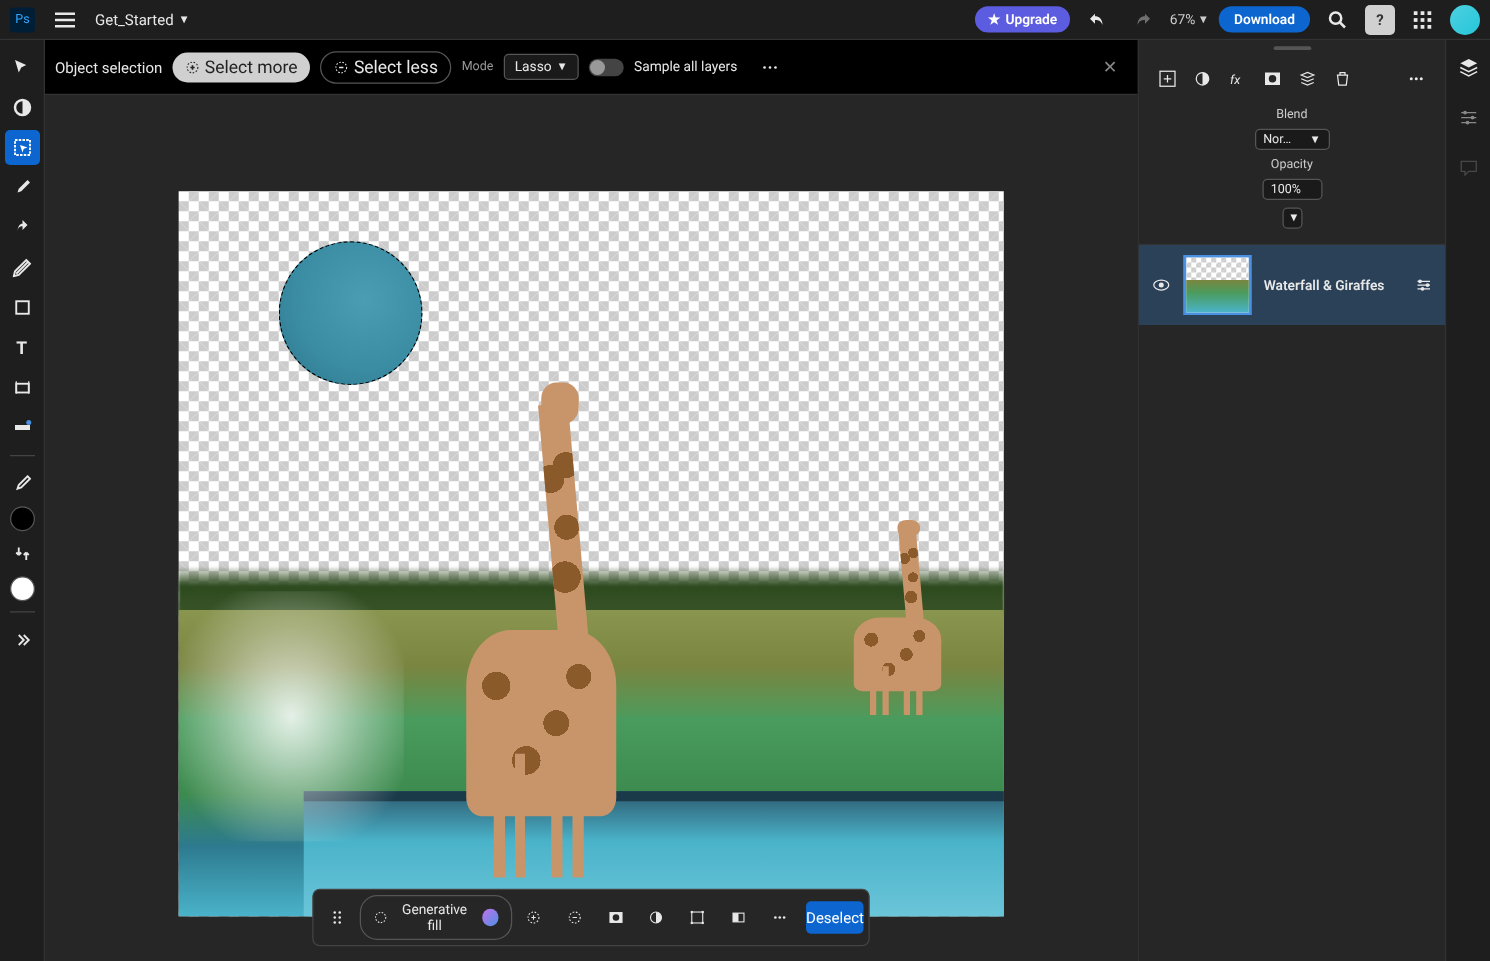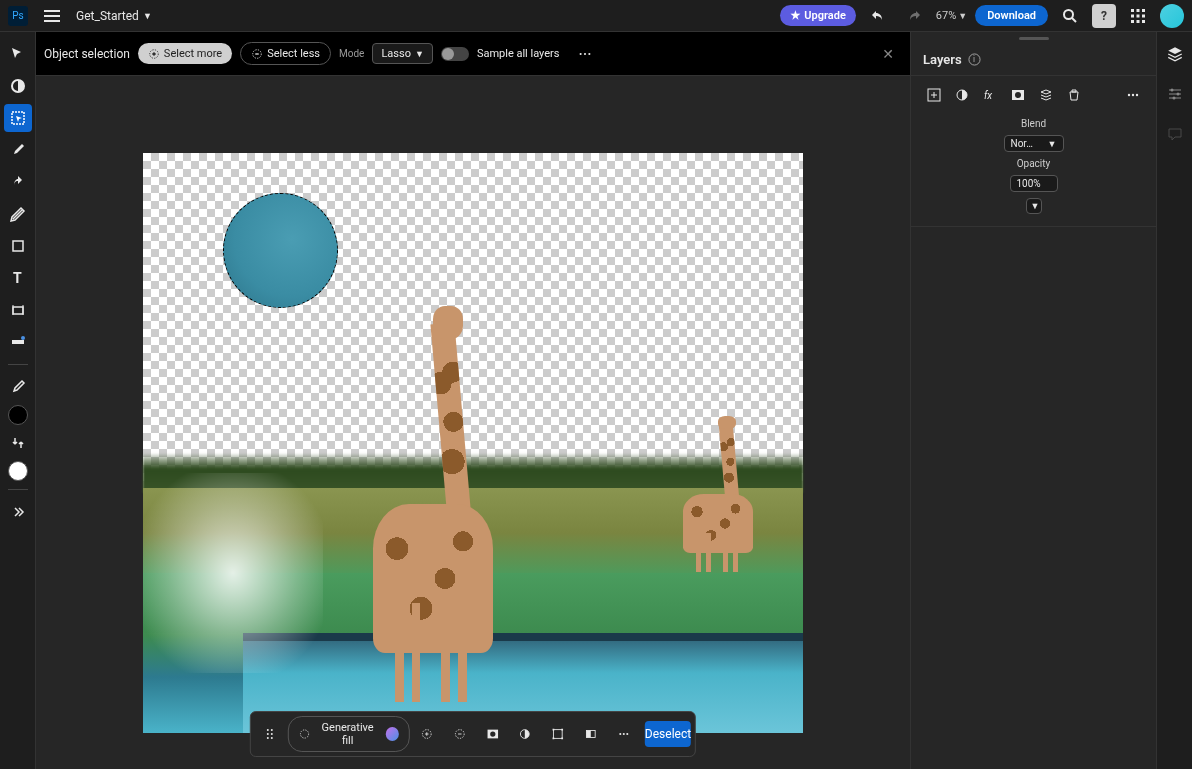--- a/index.html
+++ b/index.html
@@ -19,21 +19,21 @@
 .main-area{display:flex;height:calc(100% - 32px);}
 .left-toolbar{width:36px;background:#1e1e1e;border-right:1px solid #333;display:flex;flex-direction:column;align-items:center;padding-top:8px;gap:4px;}
 .tool-btn{width:28px;height:28px;display:flex;align-items:center;justify-content:center;cursor:pointer;border-radius:4px;position:relative;}
 .tool-btn.active{background:#0d66d0;}
 .tool-btn svg{width:16px;height:16px;fill:#e8e8e8;}
 .tool-divider{width:20px;height:1px;background:#444;margin:4px 0;}
 .color-swatch{width:20px;height:20px;border-radius:50%;border:1px solid #555;cursor:pointer;}
 .center-area{flex:1;display:flex;flex-direction:column;background:#262626;position:relative;}
 .options-bar{height:44px;background:#000000;border-bottom:1px solid #333;display:flex;align-items:center;padding:0 8px;gap:8px;}
 .options-label{font-size:12px;color:#e8e8e8;}
-.opt-btn{background:transparent;border:1px solid #555;border-radius:14px;padding:4px 10px;font-size:11px;color:#e8e8e8;display:flex;align-items:center;gap:4px;cursor:pointer;justify-content:flex-end;}
+.opt-btn{background:transparent;border:1px solid #555;border-radius:14px;padding:4px 10px;font-size:14px;color:#e8e8e8;display:flex;align-items:center;gap:4px;cursor:pointer;justify-content:flex-end;}
 .opt-btn.primary{background:#d0d0d0;color:#222;border:none;}
 .mode-label{font-size:10px;color:#999;}
 .select-box{background:#1a1a1a;border:1px solid #555;border-radius:4px;padding:3px 8px;font-size:11px;color:#e8e8e8;display:flex;align-items:center;gap:4px;cursor:pointer;}
 .toggle-switch{width:28px;height:14px;background:#444;border-radius:7px;position:relative;cursor:pointer;}
 .toggle-switch::after{content:"";position:absolute;width:12px;height:12px;background:#999;border-radius:50%;top:1px;left:1px;}
 .canvas-wrap{flex:1;display:flex;align-items:center;justify-content:center;overflow:hidden;position:relative;}
 .canvas{width:660px;height:580px;position:relative;margin-top:40px;}
 .checkerboard{position:absolute;inset:0;background-image:linear-gradient(45deg,#ccc 25%,transparent 25%),linear-gradient(-45deg,#ccc 25%,transparent 25%),linear-gradient(45deg,transparent 75%,#ccc 75%),linear-gradient(-45deg,transparent 75%,#ccc 75%);background-size:16px 16px;background-position:0 0,0 8px,8px -8px,-8px 0;background-color:#fff;}
 .moon{position:absolute;top:40px;left:80px;width:115px;height:115px;border-radius:50%;background:radial-gradient(circle at 60% 40%,#4a9db3 0%,#3a8ca3 60%,#2d7489 100%);border:1px dashed #000;}
 .landscape{position:absolute;bottom:0;left:0;right:0;height:280px;background:linear-gradient(to bottom,transparent 0%,rgba(100,120,60,0.2) 5%,#6b7c3d 25%,#5a6f2e 40%,#4a9c5e 55%,#3d8b4f 65%,#2d7a8f 80%,#4ab3c9 100%);}
@@ -357,27 +357,20 @@
               <circle cx="12" cy="8" r="1.2"></circle>
             </svg>
           </div>
         <button class="deselect-btn">Deselect</button>
       </div>
     </div>
   </div>
 
   <div class="right-panels">
     <div class="panel-drag"></div>
-    <div class="layers-header">
-      <span class="layers-title">Layers</span>
-      <svg viewBox="0 0 14 14" width="13" height="13">
-          <circle cx="7" cy="7" r="6" fill="none" stroke="#aaa"></circle>
-          <text x="5.5" y="10" font-size="9" fill="#aaa">i</text>
-        </svg>
-    </div>
     <div class="layers-toolbar">
       <div class="icon-btn">
           <svg viewBox="0 0 14 14" width="14" height="14">
             <rect x="1" y="1" width="12" height="12" fill="none" stroke="#e8e8e8"></rect>
             <path d="M7 4v6M4 7h6" stroke="#e8e8e8"></path>
           </svg>
         </div>
       <div class="icon-btn">
           <svg viewBox="0 0 14 14" width="14" height="14">
             <circle cx="7" cy="7" r="5" fill="none" stroke="#e8e8e8"></circle>
@@ -423,20 +416,37 @@
       <span>Opacity</span>
       <div class="blend-select" style="width:48px">
         <span>100%</span>
       </div>
       <div class="blend-select" style="width:16px;padding:2px 4px">
         <span class="chevron">▼</span>
       </div>
     </div>
 
 
+    <div class="layer-item selected">
+      <svg class="layer-eye" viewBox="0 0 16 16">
+          <ellipse cx="8" cy="8" rx="6" ry="4" fill="none" stroke="#e8e8e8"></ellipse>
+          <circle cx="8" cy="8" r="2"></circle>
+        </svg>
+      <div class="layer-thumb">
+        <div style="position:absolute;inset:0;background-image:linear-gradient(45deg,#ccc 25%,transparent 25%),linear-gradient(-45deg,#ccc 25%,transparent 25%),linear-gradient(45deg,transparent 75%,#ccc 75%),linear-gradient(-45deg,transparent 75%,#ccc 75%);background-size:8px 8px;background-position:0 0,0 4px,4px -4px,-4px 0;"></div>
+        <div style="position:absolute;bottom:0;left:0;right:0;height:60%;background:linear-gradient(to bottom,#7a8540 0%,#4a9c5e 40%,#4ab3c9 100%)"></div>
+      </div>
+      <span class="layer-name">Waterfall &amp; Giraffes</span>
+      <svg class="layer-settings" viewBox="0 0 14 14" width="14" height="14">
+          <path d="M2 4h10M2 7h10M2 10h10" stroke="#e8e8e8" stroke-width="1"></path>
+          <circle cx="4" cy="4" r="1.5"></circle>
+          <circle cx="10" cy="7" r="1.5"></circle>
+          <circle cx="6" cy="10" r="1.5"></circle>
+        </svg>
+    </div>
   </div>
 
   <div class="far-right">
     <div class="icon-btn">
         <svg viewBox="0 0 16 16" width="18" height="18">
           <path d="M2 5l6-3 6 3-6 3z" fill="#e8e8e8"></path>
           <path d="M2 8l6 3 6-3M2 11l6 3 6-3" fill="none" stroke="#e8e8e8"></path>
         </svg>
       </div>
     <div class="icon-btn">

